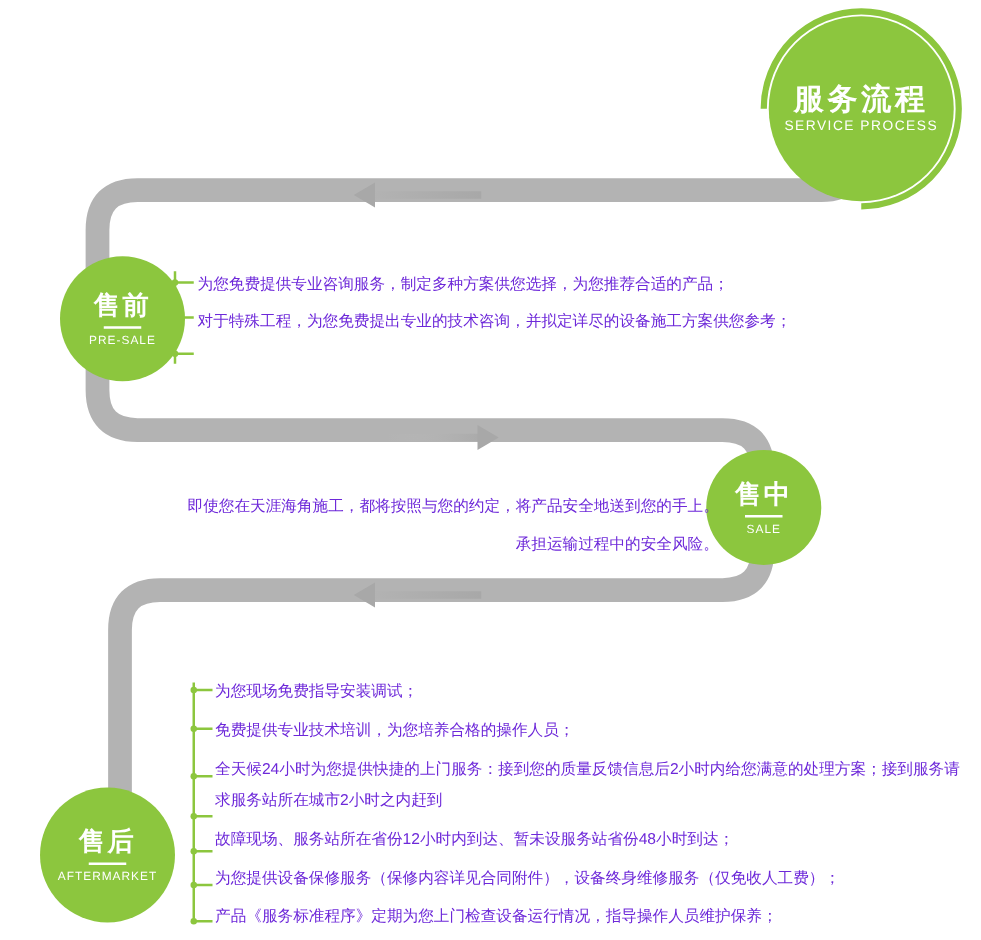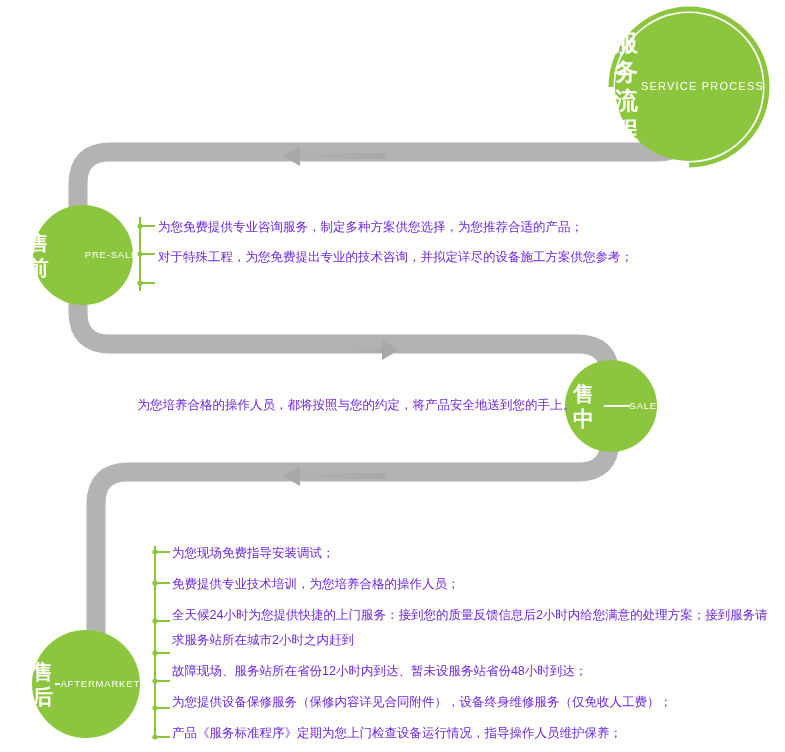--- a/index.html
+++ b/index.html
@@ -24,21 +24,21 @@
     width: 785px;
     height: 752px;
   }
   
   .badge {
     position: absolute;
     border-radius: 50%;
     background: #8cc63e;
     color: #ffffff;
     display: flex;
-    flex-direction: row;
+    flex-direction: column;
     align-items: center;
     justify-content: center;
     text-align: center;
     box-sizing: border-box;
   }
   .badge .cn {
     font-size: 21px;
     font-weight: bold;
     letter-spacing: 2px;
     line-height: 1.2;
@@ -64,25 +64,24 @@
   }
   #badge-process .cn {
     font-size: 24px;
     letter-spacing: 3px;
   }
   #badge-process .en {
     font-size: 11px;
     letter-spacing: 1.2px;
   }
   #badge-presale {
-    left: 33px;
+    left: 48px;
     top: 205px;
     width: 100px;
     height: 100px;
-    gap: 17px;
   }
   #badge-sale {
     left: 565px;
     top: 360px;
     width: 92px;
     height: 92px;
   }
   #badge-aftermarket {
     left: 32px;
     top: 630px;
@@ -210,21 +209,22 @@
     <div class="rule"></div>
     <div class="en">AFTERMARKET</div>
   </div>
 
   <div class="textblock" id="block-presale">
     <div class="line">为您免费提供专业咨询服务，制定多种方案供您选择，为您推荐合适的产品；</div>
     <div class="line">对于特殊工程，为您免费提出专业的技术咨询，并拟定详尽的设备施工方案供您参考；</div>
   </div>
 
   <div class="textblock" id="block-sale">
-    <div class="line">为您培养合格的操作人员，都将按照与您的约定，将产品安全地送到您的手上。</div>
+    <div class="line">即使您在天涯海角施工，都将按照与您的约定，将产品安全地送到您的手上。</div>
+    <div class="line">承担运输过程中的安全风险。</div>
   </div>
 
   <div class="textblock" id="block-aftermarket">
     <div class="line">为您现场免费指导安装调试；</div>
     <div class="line">免费提供专业技术培训，为您培养合格的操作人员；</div>
     <div class="line wrap">全天候24小时为您提供快捷的上门服务：接到您的质量反馈信息后2小时内给您满意的处理方案；接到服务请求服务站所在城市2小时之内赶到</div>
     <div class="line">故障现场、服务站所在省份12小时内到达、暂未设服务站省份48小时到达；</div>
     <div class="line">为您提供设备保修服务（保修内容详见合同附件），设备终身维修服务（仅免收人工费）；</div>
     <div class="line">产品《服务标准程序》定期为您上门检查设备运行情况，指导操作人员维护保养；</div>
     <div class="line">并设有配件库，为您确保各种配件的及时供应；为您建立完善的产品使用档案。</div>

